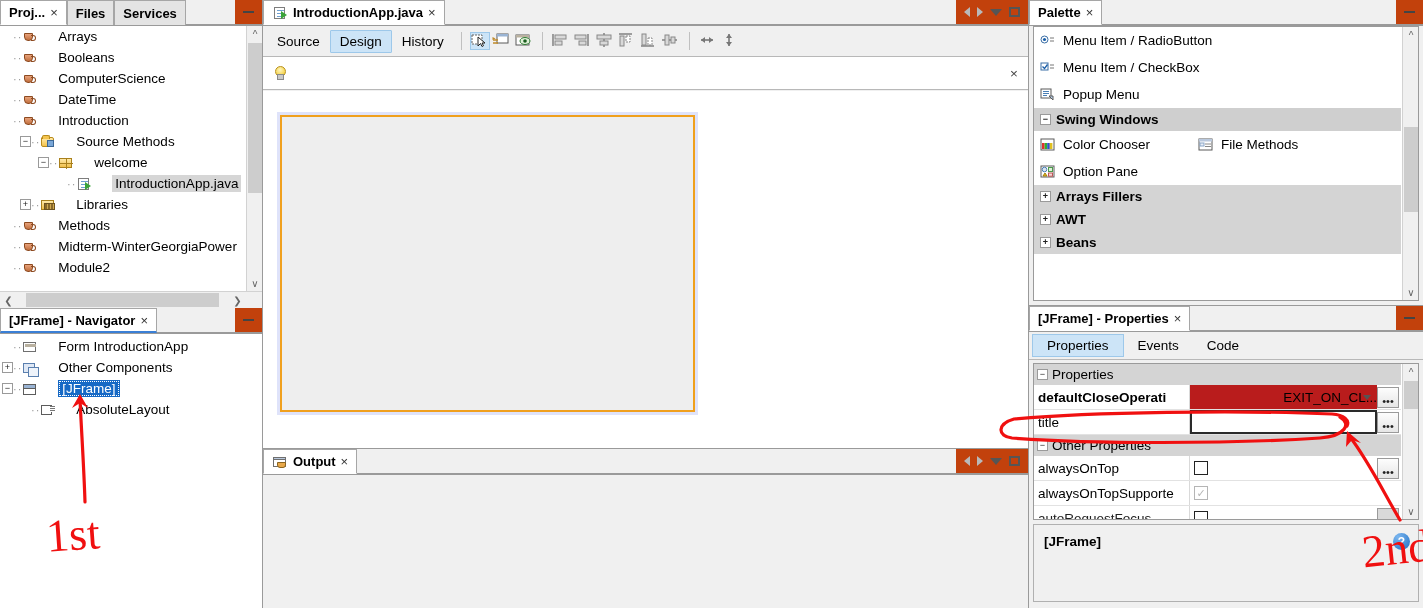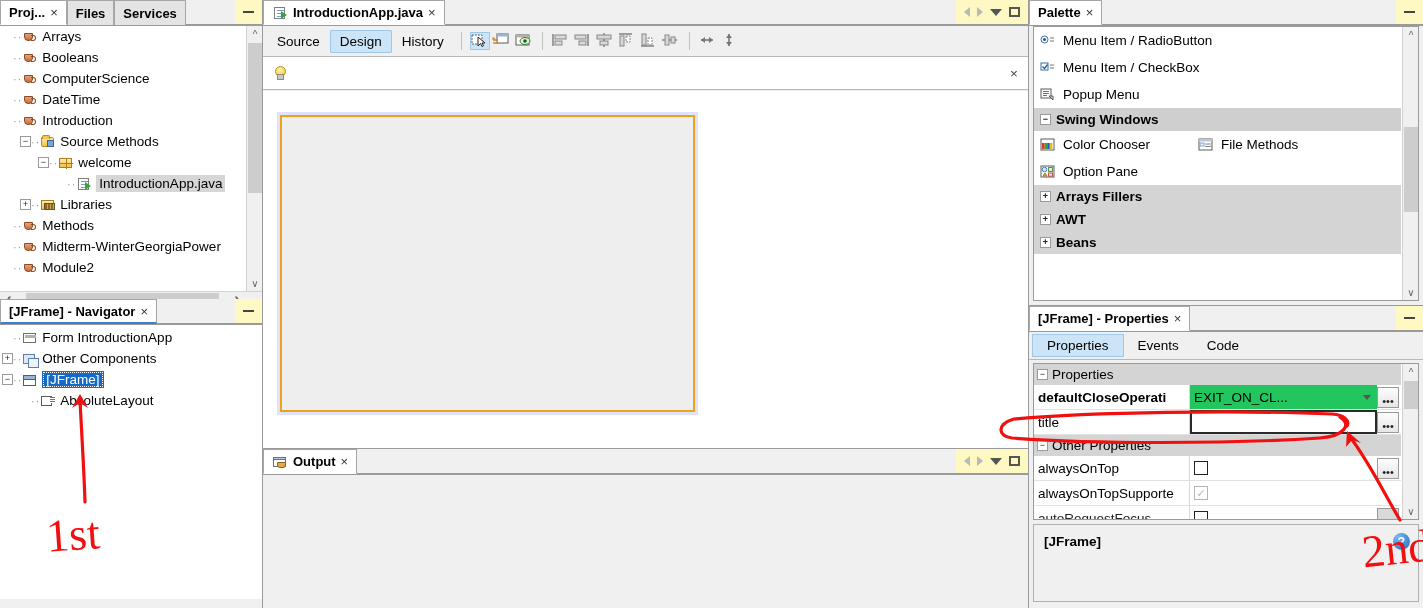--- a/index.html
+++ b/index.html
@@ -12,21 +12,21 @@
     background:#f0f0f0;
     overflow:hidden;
     position:relative;
   }
   .app { position:absolute; inset:0; }
 
   
   .panel { position:absolute; background:#f0f0f0; }
   .panel-head {
     height:26px; display:flex; align-items:stretch;
-    background:#fef9c3;
+    background:#c2410c;
     border-bottom:1px solid #9a9a9a;
   }
   .tabstrip { display:flex; align-items:stretch; }
   .wtab {
     display:flex; align-items:center; gap:5px;
     padding:0 8px;
     font-weight:bold; font-size:13px;
     background:#e4e4e4;
     border:1px solid #a6a6a6;
     border-bottom:none;
@@ -40,21 +40,21 @@
 
   .tri-l, .tri-r { width:0;height:0;border-top:5px solid transparent;border-bottom:5px solid transparent; }
   .tri-l { border-right:6px solid #b9b9b9; }
   .tri-r { border-left:6px solid #b9b9b9; }
   .tri-d { width:0;height:0;border-left:6px solid transparent;border-right:6px solid transparent;border-top:7px solid #555; }
   .sq-max { width:11px;height:10px;border:2px solid #555; }
 
   
   .tree { background:#fff; overflow:hidden; position:relative; }
   .trow { display:flex; align-items:center; height:21px; padding-left:2px; white-space:nowrap; font-size:13.5px; }
-  .trow .lbl { margin-left:4px;text-align:right; }
+  .trow .lbl { margin-left:20px;text-align:right; }
   .exp {
     width:11px; height:11px; border:1px solid #9a9a9a; background:#fff;
     display:inline-flex; align-items:center; justify-content:center;
     font-size:9px; line-height:9px; color:#222; flex:none;
   }
   .exp-sp { width:11px; flex:none; }
   .dots { color:#999; letter-spacing:1px; font-size:11px; flex:none; }
 
   
   .ico { width:16px;height:16px;flex:none;position:relative;display:inline-block; }
@@ -137,21 +137,21 @@
   
   .prop-tabs { height:28px; display:flex; align-items:stretch; background:#f0f0f0; border-bottom:1px solid #b8b8b8; padding-left:3px; }
   .ptab { display:flex; align-items:center; padding:0 14px; font-size:13.5px; }
   .ptab.on { background:#cce4f7; border:1px solid #9dc8ea; margin:2px 0; }
   .sheet { background:#fff; position:relative; overflow:hidden; font-size:13.5px; }
   .p-cat { display:flex; align-items:center; gap:4px; height:21px; padding-left:3px; background:#d4d4d4; }
   .p-row { display:flex; height:25px; border-bottom:1px solid #e2e2e2; }
   .p-name { width:156px; display:flex; align-items:center; padding-left:4px; overflow:hidden; border-right:1px solid #d9d9d9; }
   .p-name.b { font-weight:bold; }
   .p-val { flex:1; display:flex; align-items:center; padding-left:4px; position:relative; overflow:hidden; }
-  .p-val.combo { background:#22c55e; }
+  .p-val.combo { background:#b91c1c;justify-content:flex-end; }
   .p-val.edit { background:#fff; border:2px solid #2a2a2a; }
   .chev-s { position:absolute; right:6px; width:0;height:0;border-left:4px solid transparent;border-right:4px solid transparent;border-top:5px solid #555; }
   .ellips-btn { width:22px; height:21px; margin:2px 2px 0 0; border:1px solid #9a9a9a; background:linear-gradient(#fdfdfd,#e6e6e6);
                 display:flex; align-items:flex-end; justify-content:center; font-size:11px; line-height:11px; color:#222; }
   .cbx { width:14px;height:14px; border:1.6px solid #222; background:#fff; display:inline-block; }
   .cbx.dis { border-color:#b5b5b5; color:#b5b5b5; font-size:11px; text-align:center; line-height:12px; }
   .desc { background:#f0f0f0; border:1px solid #b0b0b0; position:relative; }
   .help-q { position:absolute; right:8px; top:8px; width:17px;height:17px; border-radius:50%;
             background:radial-gradient(circle at 5px 4px,#7bb6ef,#1f6fc4); color:#fff;
             font-size:12px; font-weight:bold; display:flex; align-items:center; justify-content:center; }
@@ -315,21 +315,21 @@
         <div class="sb-arrow" style="left:0;bottom:0;width:16px;height:16px;">∨</div>
       </div>
       <div class="hsb">
         <div class="sb-arrow" style="left:0;top:0;width:17px;height:16px;color:#666;">❮</div>
         <div class="sb-thumb" style="left:26px;top:1px;width:193px;height:14px;"></div>
         <div class="sb-arrow" style="right:16px;top:0;width:17px;height:16px;color:#666;">❯</div>
       </div>
     </div>
   </div>
 
-  <div class="panel" style="left:0;top:299px;width:262px;height:300px;">
+  <div class="panel" style="left:0;top:308px;width:262px;height:300px;">
     <div class="panel-head">
       <div class="tabstrip">
         <div class="wtab active" style="border-bottom:2px solid #3a7fd5;">
           <span>[JFrame] - Navigator</span>
           <span class="x">×</span>
         </div>
       </div>
       <div class="head-fill"></div>
       <div class="head-btns">
         <span class="minus"></span>

